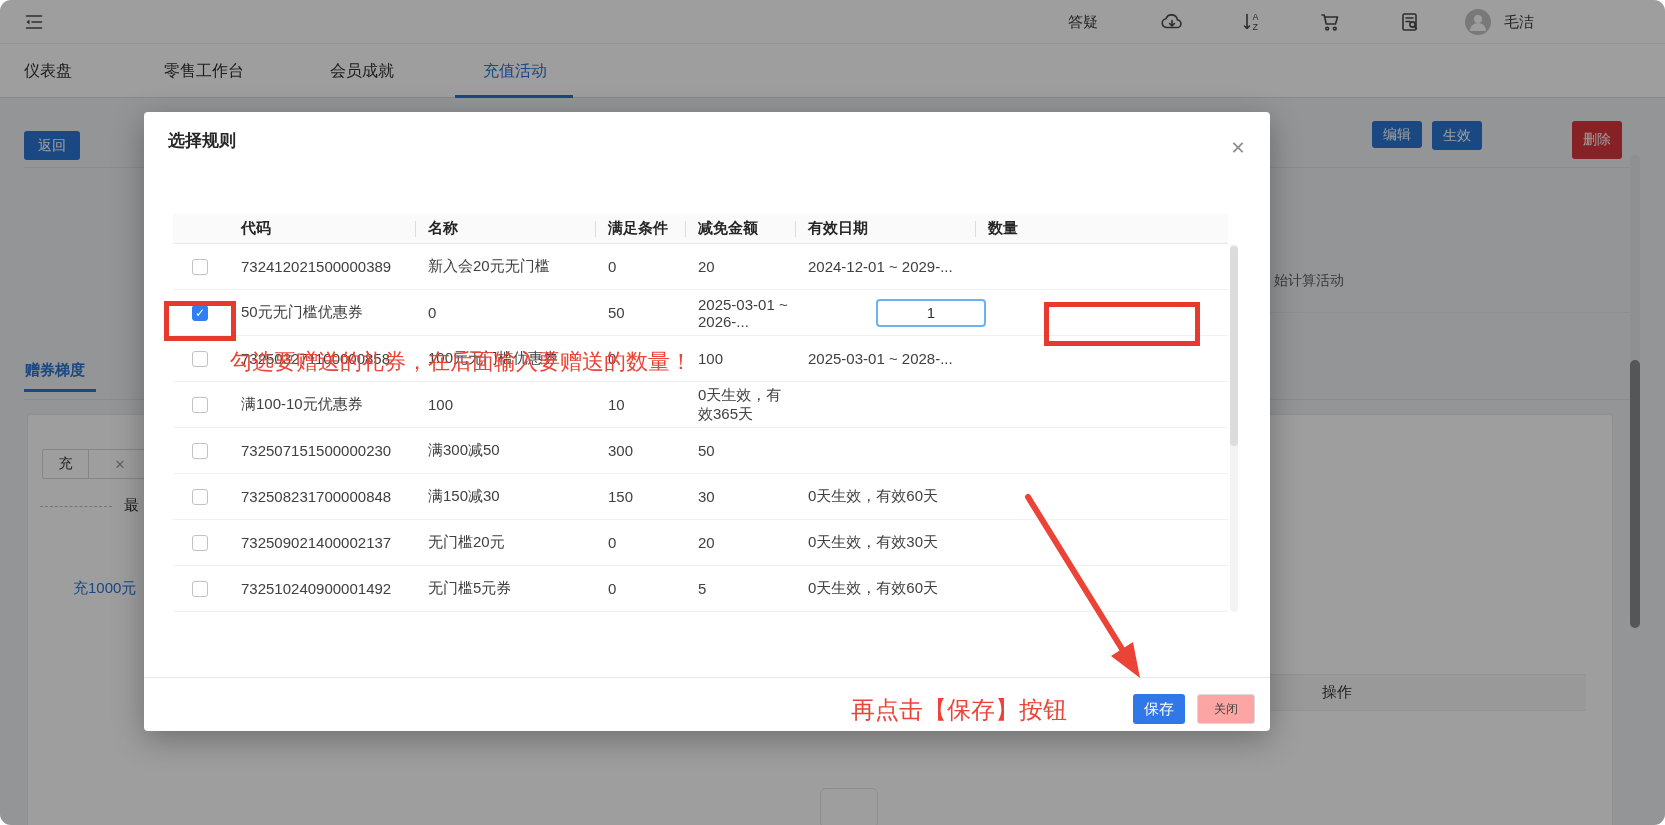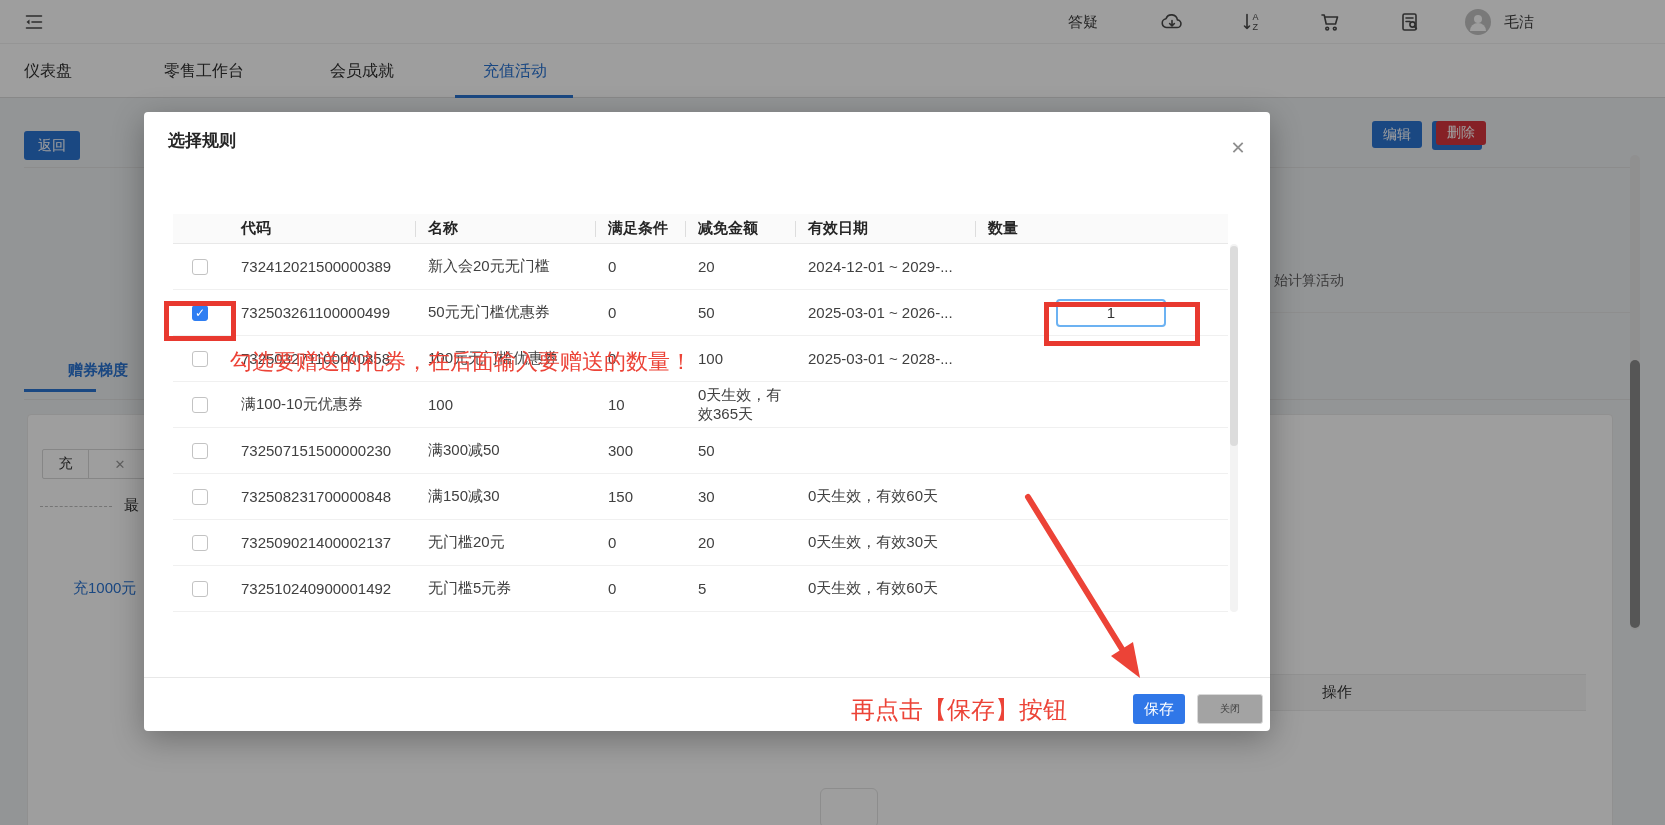--- a/index.html
+++ b/index.html
@@ -1,18 +1,18 @@
 <!DOCTYPE html>
 <html><head>
 <meta charset="utf-8">
 <style>
   * { margin:0; padding:0; box-sizing:border-box; }
   html,body { width:1665px; height:825px; }
   body { font-family:"Liberation Sans","DejaVu Sans",sans-serif; color:#333; }
-  .screen { position:relative; width:1665px; height:825px; overflow:hidden; background:#eef0f3; }
+  .screen { position:relative; width:1665px; height:825px; overflow:hidden; background:#eef0f3;border-radius:11px; }
 
   
   .topbar { position:absolute; left:0; top:0; width:1665px; height:44px; background:#fff; border-bottom:1px solid #f0f0f0; z-index:1; }
   .hamburger { position:absolute; left:22px; top:10px; width:24px; height:24px; cursor:pointer; }
   .tb-item { position:absolute; top:13px; font-size:15px; color:#3c3c3c; }
   .tb-icon { position:absolute; top:10px; width:24px; height:24px; }
   .avatar { position:absolute; left:1464px; top:8px; width:28px; height:28px; }
 
   
   .tabbar { position:absolute; left:0; top:44px; width:1665px; height:54px; background:#fff; border-bottom:1px solid #dcdcdc; z-index:1;padding-left:28px; }
@@ -22,24 +22,24 @@
 
   
   .content { position:absolute; left:0; top:98px; width:1665px; height:727px; background:#eef0f3; }
   .btn { display:flex; align-items:center; justify-content:center; font-size:14px; border-radius:3px; cursor:pointer; }
   .btn-blue { background:#2b74d2; color:#fff; }
   .btn-red { background:#d9363e; color:#fff; }
   .back-btn { position:absolute; left:24px; top:33px; width:56px; height:29px; }
   .hr1 { position:absolute; left:24px; top:69px; width:1616px; height:1px; background:#e3e3e3; }
   .edit-btn { position:absolute; left:1372px; top:23px; width:50px; height:27px; }
   .act-btn  { position:absolute; left:1432px; top:23px; width:50px; height:29px; }
-  .del-btn  { position:absolute; left:1436px; top:23px; width:50px; height:24px; }
+  .del-btn  { position:absolute; left:1572px; top:23px; width:50px; height:38px; }
   .ptext1 { position:absolute; left:1274px; top:174px; font-size:14px; color:#5f5f5f; }
   .hr2 { position:absolute; left:240px; top:214px; width:1400px; height:1px; background:#e5e5e5; }
-  .gift-tab { position:absolute; left:25px; top:263px; font-size:15px; color:#2b74d2; font-weight:bold; cursor:pointer;margin-left:43px; }
+  .gift-tab { position:absolute; left:25px; top:263px; font-size:15px; color:#2b74d2; font-weight:bold; cursor:pointer; }
   .gift-underline { position:absolute; left:24px; top:291px; width:72px; height:3px; background:#2b74d2; }
   .hr3 { position:absolute; left:24px; top:301px; width:1616px; height:1px; background:#e3e3e3; }
   .bigpanel { position:absolute; left:27px; top:316px; width:1586px; height:600px; background:#fff; border:1px solid #e8e8e8; border-radius:4px; }
   .chip { position:absolute; left:42px; top:351px; width:110px; height:30px; border:1px solid #d9d9d9; border-radius:2px; display:flex; background:#fff; }
   .chip-label { width:46px; border-right:1px solid #d9d9d9; display:flex; align-items:center; justify-content:center; font-size:14px; color:#333; }
   .chip-close { flex:1; display:flex; align-items:center; justify-content:center; font-size:13px; color:#9a9a9a; cursor:pointer; }
   .dashline { position:absolute; left:40px; top:408px; width:72px; border-top:1px dashed #bdbdbd; }
   .ptext2 { position:absolute; left:124px; top:398px; font-size:15px; color:#333; }
   .recharge-link { position:absolute; left:73px; top:457px; font-size:15px; color:#2b74d2; cursor:pointer;margin-top:24px; }
   .ops-bar { position:absolute; left:220px; top:576px; width:1366px; height:37px; background:#f7f7f7; border-top:1px solid #ececec; border-bottom:1px solid #ececec; }
@@ -64,21 +64,21 @@
   .trow .cell { display:flex; align-items:center; padding-left:13px; }
   .trow .c0, .thead .c0 { padding-left:0; }
   .checkbox { width:16px; height:16px; margin-left:19px; border:1px solid #c3c3c3; border-radius:3px; background:#fff; cursor:pointer; display:flex; align-items:center; justify-content:center; }
   .checkbox.checked { background:#2f7ef2; border-color:#2f7ef2; }
   .checkbox.checked::after { content:"✓"; color:#fff; font-size:12px; font-weight:bold; line-height:1; }
   .qty-input { margin-left:68px; width:110px; height:28px; border:2px solid #6cb2f2; border-radius:4px; text-align:center; font-size:15px; color:#333; outline:none; font-family:inherit; }
   .table-scroll-track { position:absolute; left:1086px; top:132px; width:8px; height:368px; background:#f3f3f3; border-radius:4px; }
   .table-scroll-thumb { position:absolute; left:1086px; top:134px; width:8px; height:200px; background:#dcdcdc; border-radius:4px; cursor:pointer; }
   .modal-footer-line { position:absolute; left:0; top:565px; width:1126px; height:1px; background:#e8e8e8; }
   .save-btn { position:absolute; left:989px; top:582px; width:52px; height:30px; background:#3077e8; color:#fff; font-size:15px; border:none; border-radius:3px; display:flex; align-items:center; justify-content:center; cursor:pointer; }
-  .close-btn { position:absolute; left:1053px; top:582px; width:66px; height:30px; background:#a3a3a3; color:#404040; font-size:10px; border:1px solid #d9d9d9; border-radius:3px; display:flex; align-items:center; justify-content:center; cursor:pointer; }
+  .close-btn { position:absolute; left:1053px; top:582px; width:58px; height:30px; background:#fca5a5; color:#404040; font-size:12px; border:1px solid #d9d9d9; border-radius:3px; display:flex; align-items:center; justify-content:center; cursor:pointer; }
 
   
   .anno { z-index:70; position:absolute; }
   .red-box1 { left:164px; top:301px; width:72px; height:40px; border:5px solid #e8392f; }
   .red-box2 { left:1044px; top:302px; width:156px; height:44px; border:5px solid #e8392f; }
   .red-tip1 { left:230px; top:347px; font-size:22px; color:#ec4337; white-space:nowrap; }
   .red-tip2 { left:851px; top:694px; font-size:24px; color:#ec4337; white-space:nowrap; }
   .arrow-svg { position:absolute; left:0; top:0; z-index:65; pointer-events:none; }
 
   svg.icon { stroke:#4a4a4a; stroke-width:1.6; fill:none; stroke-linecap:round; stroke-linejoin:round; }
@@ -182,21 +182,20 @@
         <div class="cell">0</div>
         <div class="cell">20</div>
         <div class="cell">2024-12-01 ~ 2029-...</div>
         <div class="cell"></div>
       </div>
 
       <div class="trow">
         <div class="cell c0">
             <span class="checkbox checked"></span>
           </div>
-        <div class="cell">732503261100000499</div>
         <div class="cell">50元无门槛优惠券</div>
         <div class="cell">0</div>
         <div class="cell">50</div>
         <div class="cell">2025-03-01 ~ 2026-...</div>
         <div class="cell">
             <input class="qty-input" value="1" style="">
           </div>
       </div>
 
       <div class="trow">

